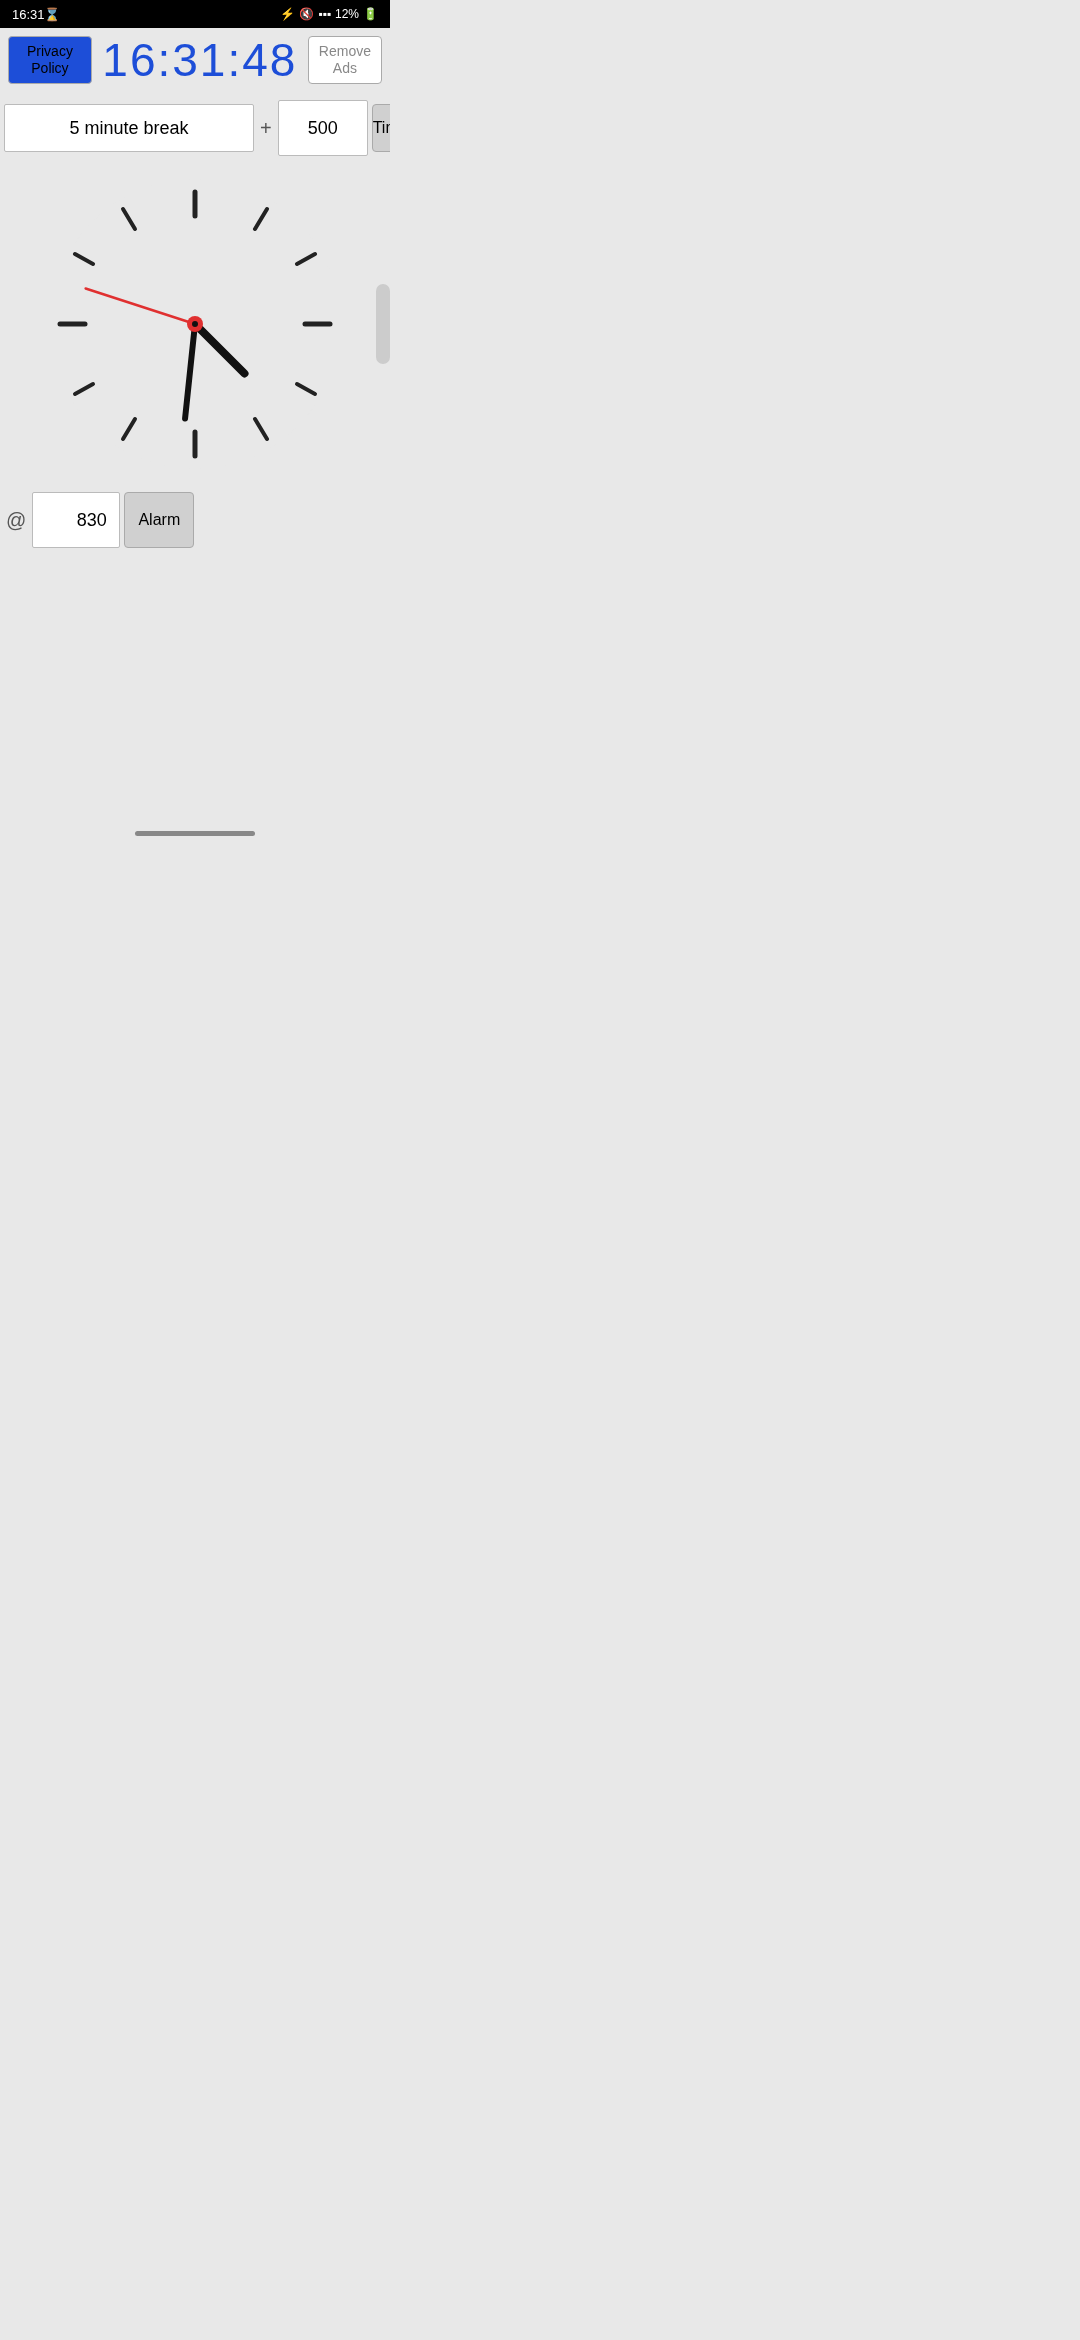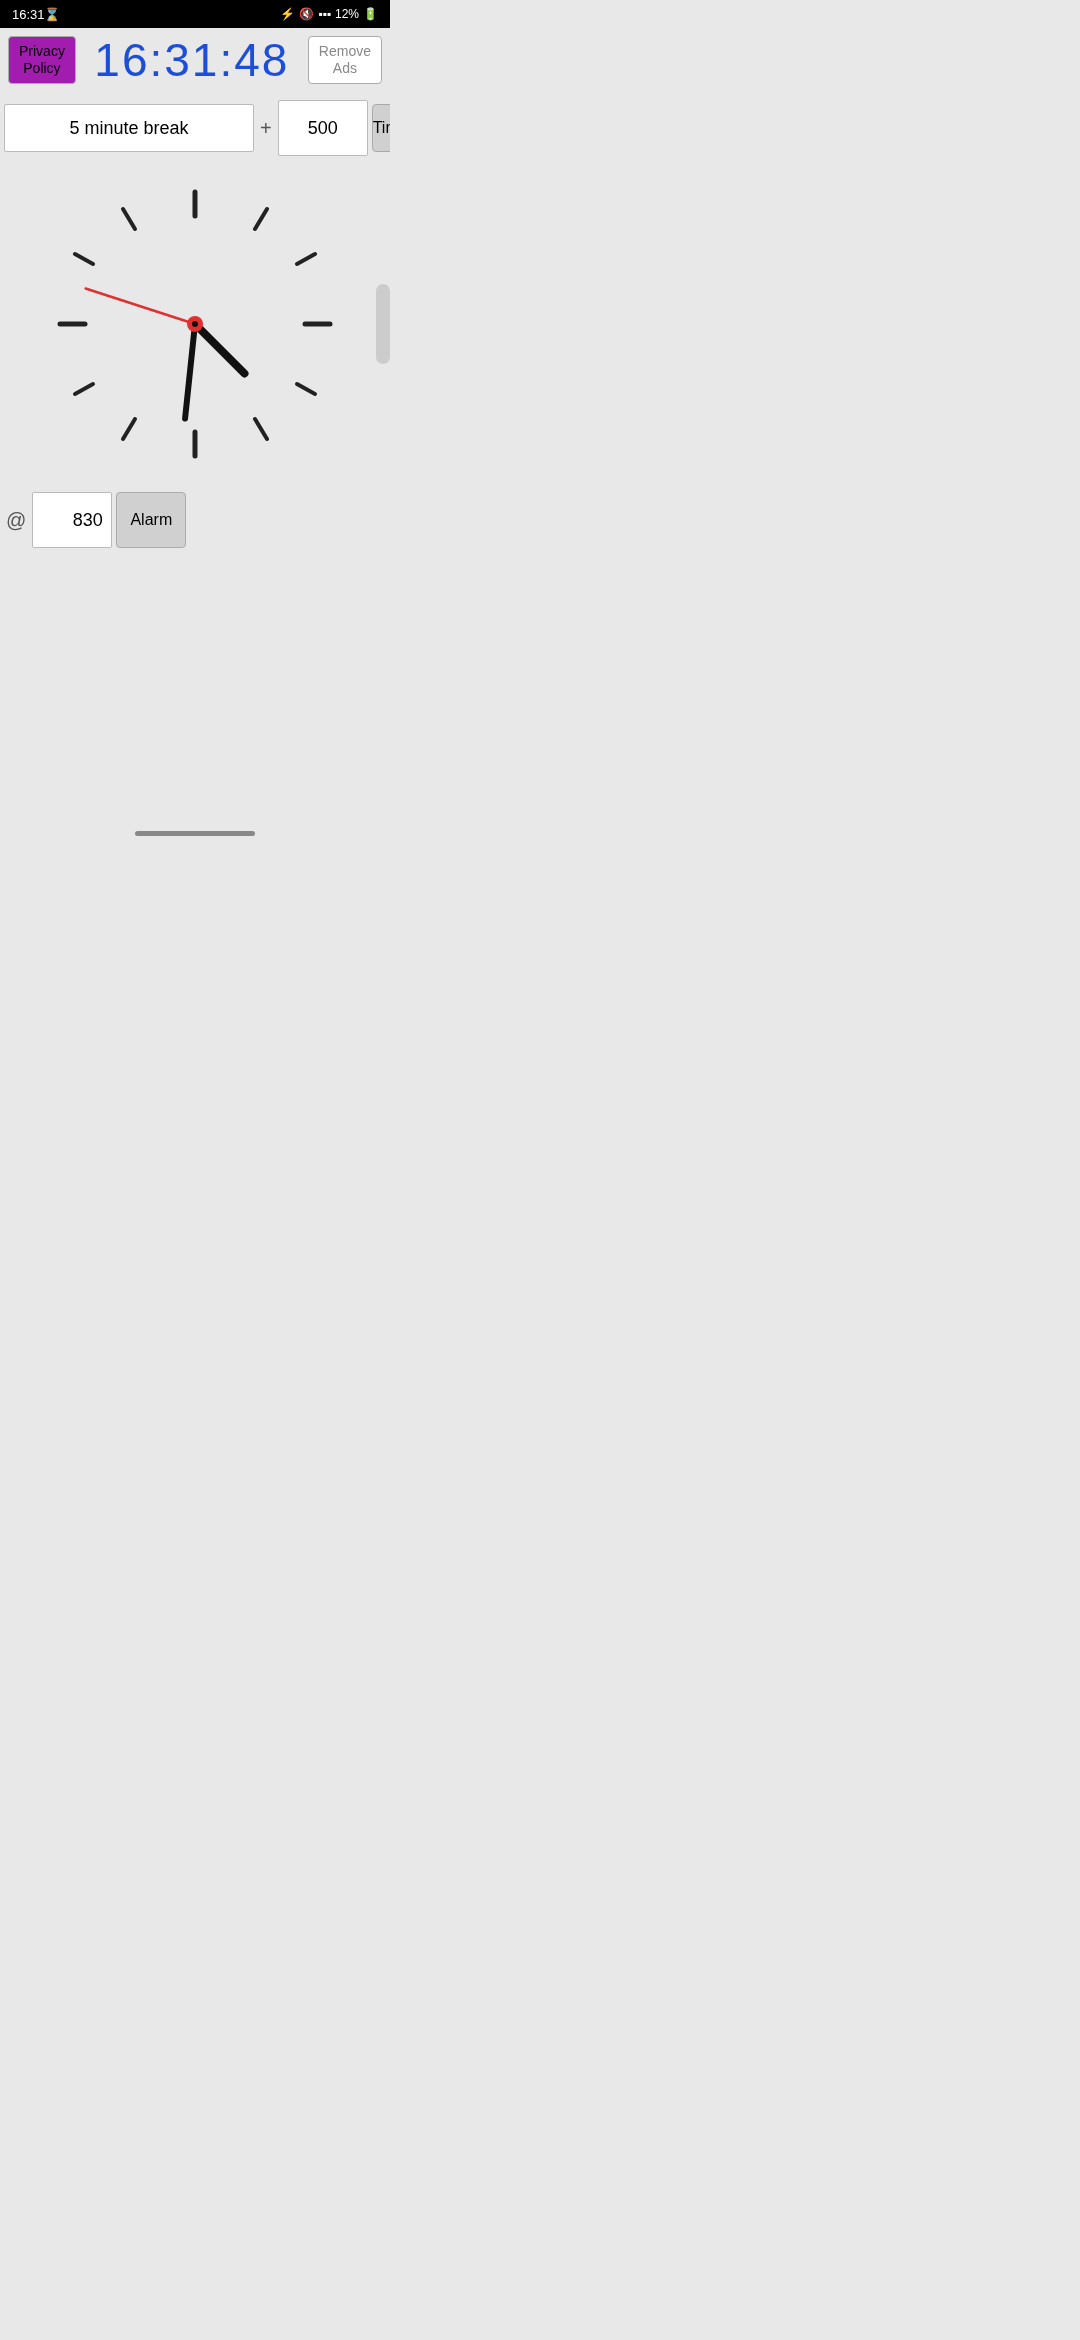--- a/index.html
+++ b/index.html
@@ -35,24 +35,24 @@
       width: 100%;
       background: #e8e8e8;
       display: flex;
       align-items: center;
       justify-content: space-between;
       padding: 8px 8px;
       height: 64px;
     }
 
     #privacy-policy-button {
-      background: #a21caf;
-      border: 1px solid #aaa;
-      border-radius: 4px;
-      padding: 6px 10px;
+      background: #1d4ed8;
+      border: 1px solid #aaa;
+      border-radius: 4px;
+      padding: 6px 18px;
       font-size: 14px;
       text-align: center;
       line-height: 1.2;
       cursor: pointer;
     }
 
     #clock-display {
       font-size: 46px;
       font-weight: 400;
       letter-spacing: 2px;
@@ -165,21 +165,21 @@
       border-radius: 2px;
     }
 
     .at-sign {
       font-size: 20px;
       color: #555;
       padding: 0 2px;
     }
 
     #alarm-value-input {
-      width: 80px;
+      width: 88px;
       height: 56px;
       border: 1.5px solid #bbb;
       background: #fff;
       font-size: 18px;
       text-align: center;
       border-radius: 2px;
       padding-left: 31px;
     }
 
     #alarm-button {

